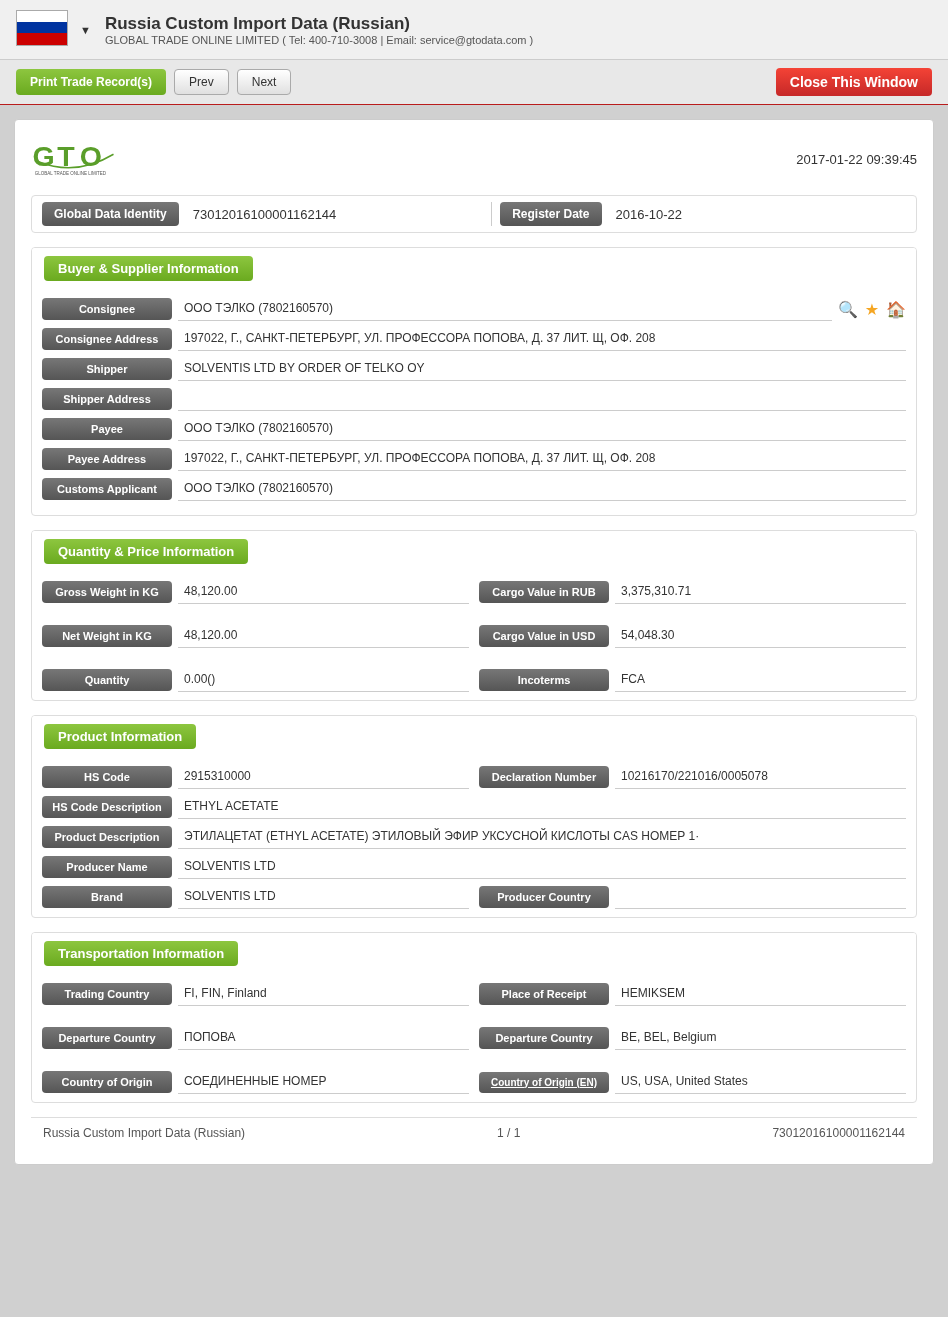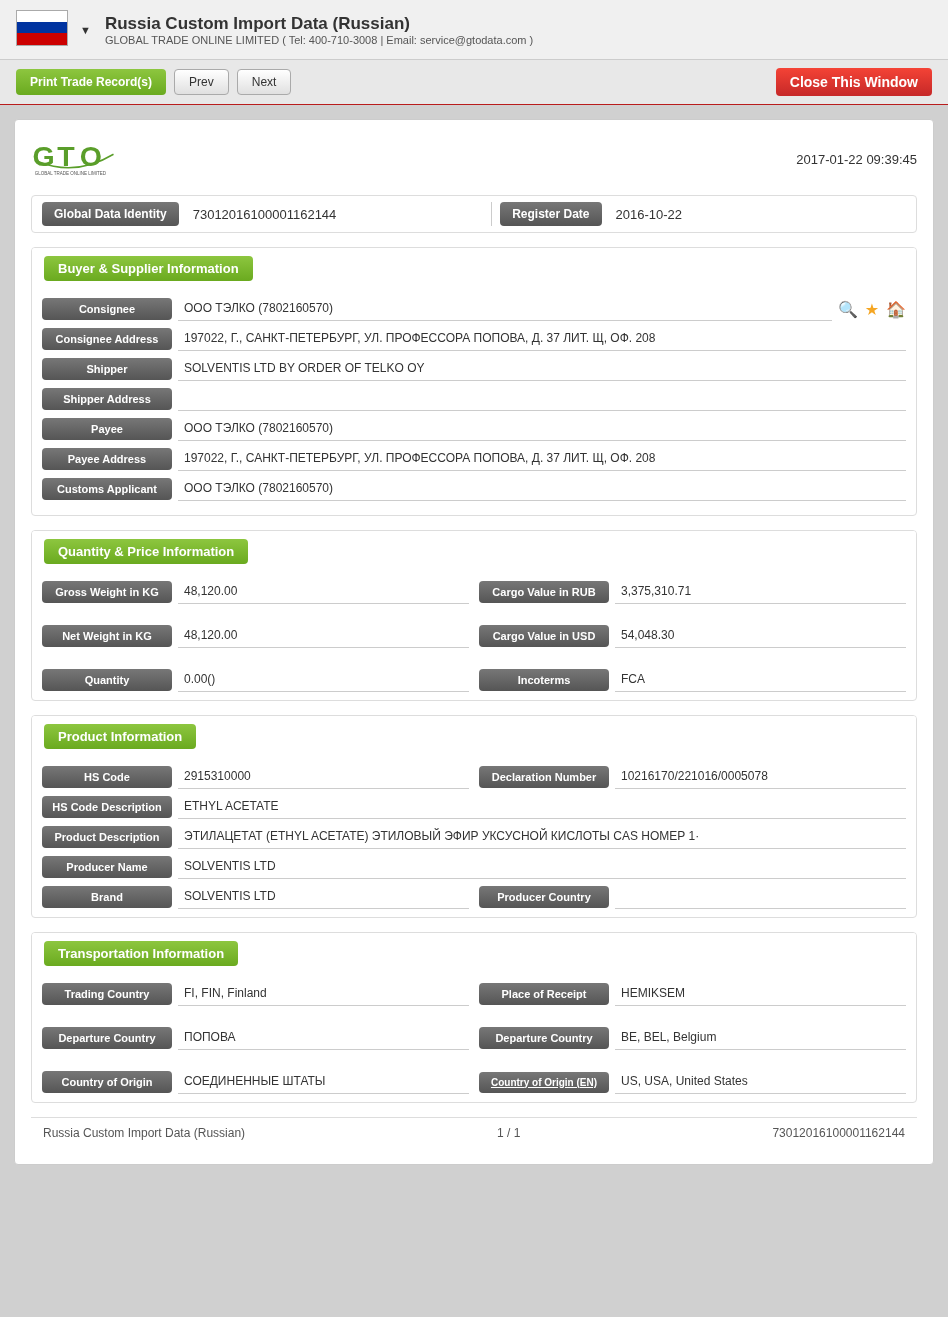--- a/index.html
+++ b/index.html
@@ -401,21 +401,21 @@
           <div class="field-row">
             <span class="field-label">Departure Country</span>
             <span class="field-value">ПОПОВА</span>
           </div>
           <div class="field-row">
             <span class="field-label">Departure Country</span>
             <span class="field-value">BE, BEL, Belgium</span>
           </div>
           <div class="field-row">
             <span class="field-label">Country of Origin</span>
-            <span class="field-value">СОЕДИНЕННЫЕ ШТАТЫ</span>
+            <span class="field-value">СОЕДИНЕННЫЕ НОМЕР</span>
           </div>
           <div class="field-row">
             <span class="field-label" style="font-size:10px;text-decoration:underline;">Country of Origin (EN)</span>
             <span class="field-value">US, USA, United States</span>
           </div>
         </div>
 
       </div>
     </div>
 

